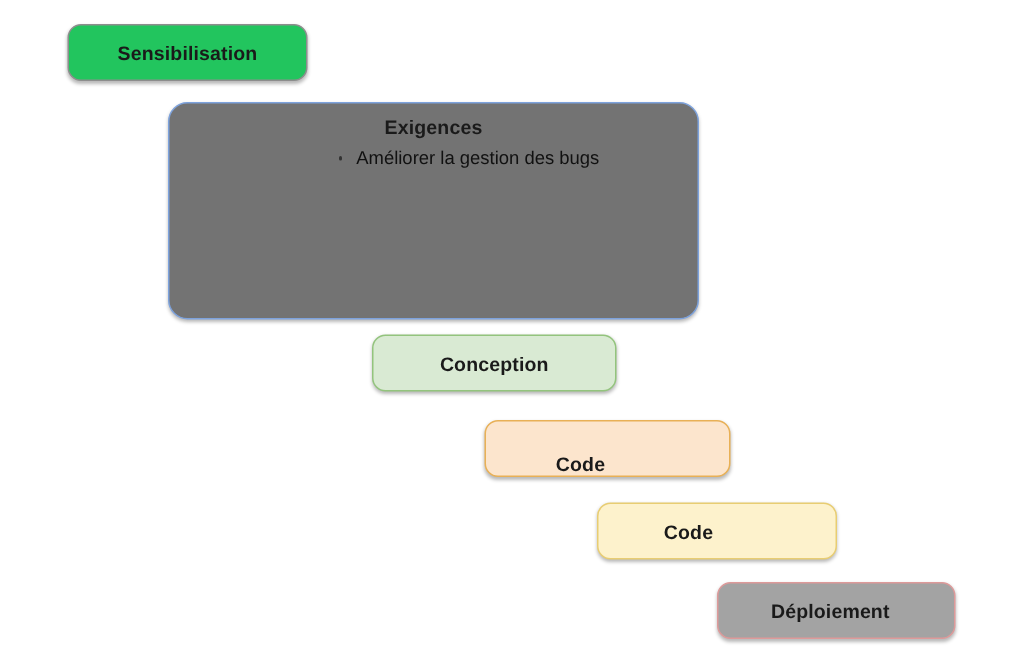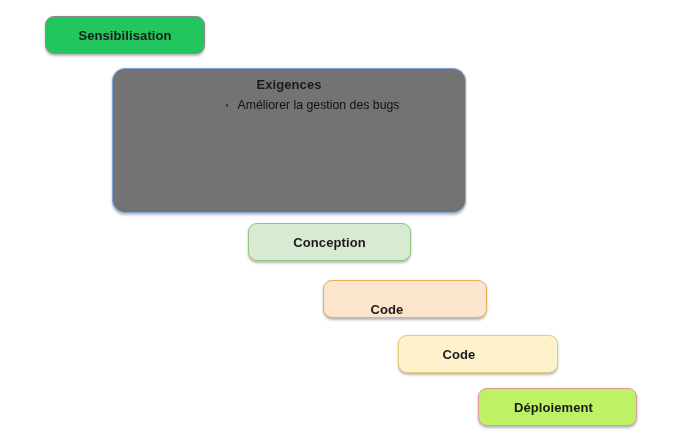--- a/index.html
+++ b/index.html
@@ -129,21 +129,21 @@
     font-size: 13px;
     margin-right: 38px;
   }
 
   
   #stage-deploiement {
     left: 478px;
     top: 388px;
     width: 159px;
     height: 38px;
-    background: #bef264;
+    background: #a3a3a3;
     border-color: #dd9a9a;
     justify-content: center;
   }
   #stage-deploiement .stage-label {
     font-size: 13px;
     margin-right: 8px;
   }
 </style>
 </head>
 <body>

